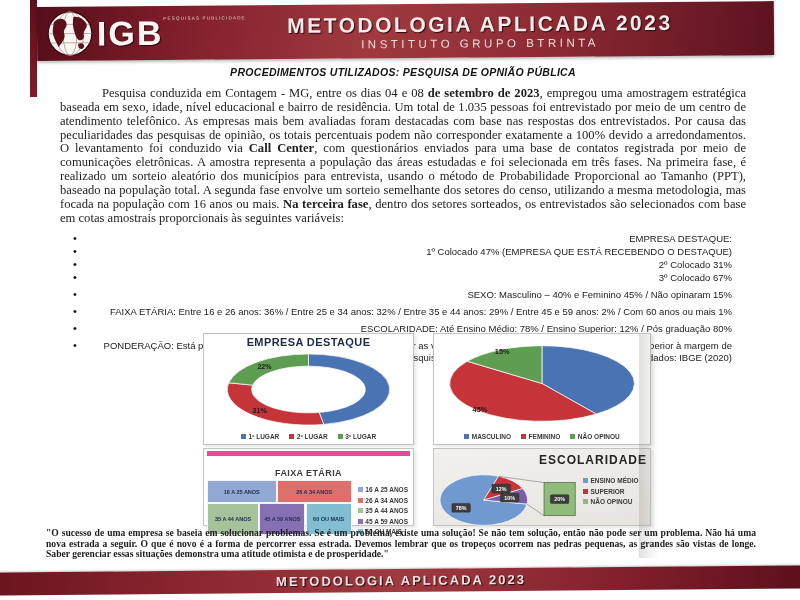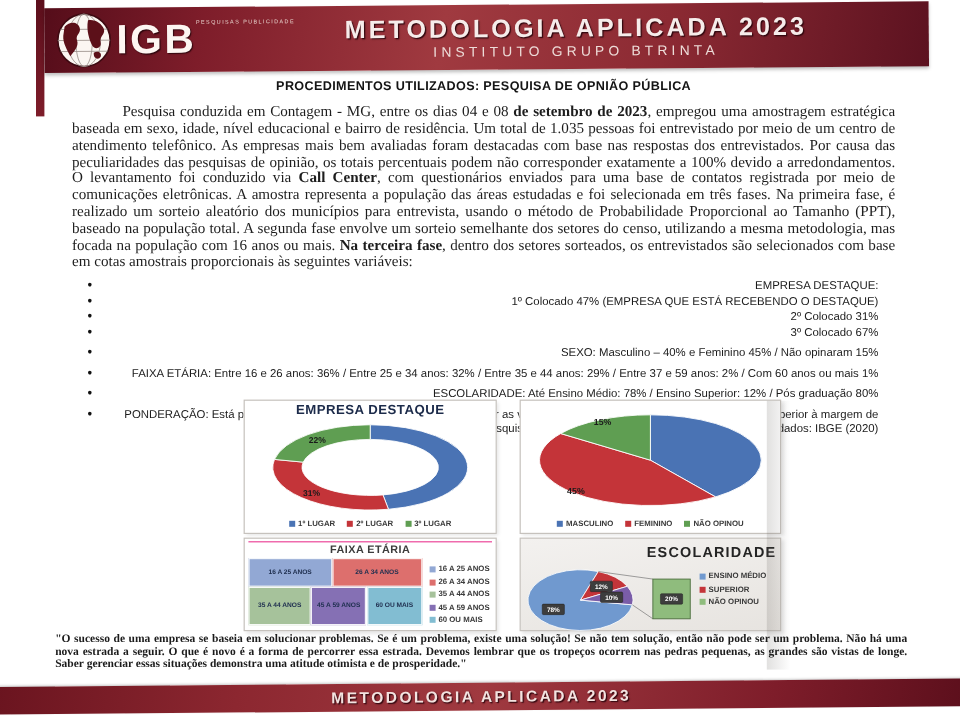--- a/index.html
+++ b/index.html
@@ -22,36 +22,36 @@
              text-shadow:1px 1px 1px #2e060d;}
   .logo-sub{font-size:4.5px;color:#e8d3cd;letter-spacing:1.2px;margin-top:1px;}
   .titles{flex:1;text-align:center;margin-right:60px;}
   .h-title{font-size:21px;font-weight:bold;color:#f6ecea;letter-spacing:2.5px;
            text-shadow:1px 1px 1px #2e060d;}
   .h-sub{font-size:11.5px;color:#eddcd8;letter-spacing:3.5px;margin-top:1px;}
 
   
   .content{position:absolute;left:60px;top:66px;width:686px;}
   .doc-heading{font-size:10.5px;font-weight:bold;text-align:center;margin:0;
-               letter-spacing:0.3px;color:#141414;}
+               letter-spacing:0.3px;color:#141414;font-style:italic;}
   .doc-paragraph{font-family:"Liberation Serif",serif;font-size:12.6px;line-height:1.1;
                  text-align:justify;text-indent:42px;margin:9px 0 0 0;color:#1d1d1d;}
   .bullets{margin:8px 0 0 0;padding:0;list-style:none;font-size:9.5px;line-height:1.18;text-align:right;}
   .bullets li{position:relative;margin:1.5px 0 1.5px 26px;padding-right:14px;}
   .bullets li::before{content:"•";position:absolute;left:-13px;top:-1px;font-size:11px;color:#111;}
   .bullets li.spaced{margin-top:6px;}
 
   
   .charts{position:absolute;left:203px;top:333px;width:436px;display:grid;
           grid-template-columns:211px 218px;grid-template-rows:112px 78px;gap:3px 19px;}
   .panel{border:1px solid #c6c2bd;background:#ffffff;display:flex;flex-direction:column;
          padding:2px 3px;box-shadow:2px 2px 3px rgba(0,0,0,0.10);}
   .panel.esc{background:linear-gradient(170deg,#f3f1ef 0%,#e7e4e0 100%);}
   .p-title{font-size:11px;font-weight:bold;text-align:center;color:#1c2b4a;letter-spacing:0.4px;}
-  .p-title.small{font-size:9px;color:#3c3c3c;border-top:1px solid #ec4899;padding-top:1px;}
+  .p-title.small{font-size:9px;color:#3c3c3c;border-top:5px solid #ec4899;padding-top:12px;}
   .p-title.left{text-align:right;font-size:12px;color:#242424;letter-spacing:1px;margin:2px 0 0 6px;}
   .p-svg{width:100%;flex:1;}
   .p-legend{display:flex;justify-content:center;align-items:center;min-height:11px;}
   .lg-item{display:inline-flex;align-items:center;gap:2.5px;margin:0 5px;
            font-size:6.5px;font-weight:bold;color:#3a3a3a;white-space:nowrap;}
   .lg-sq{width:5px;height:5px;display:inline-block;flex:none;}
   .p-legend.vert{flex-direction:column;justify-content:flex-start;align-items:flex-start;
                  gap:3.5px;padding-top:6px;}
   .p-legend.vert .lg-item{margin:0;}
 
@@ -119,21 +119,21 @@
 
   <main class="content">
     <h1 class="doc-heading">PROCEDIMENTOS UTILIZADOS: PESQUISA DE OPNIÃO PÚBLICA</h1>
     <p class="doc-paragraph">Pesquisa conduzida em Contagem - MG, entre os dias 04 e 08 <b>de setembro de 2023</b>, empregou uma amostragem estratégica baseada em sexo, idade, nível educacional e bairro de residência. Um total de 1.035 pessoas foi entrevistado por meio de um centro de atendimento telefônico. As empresas mais bem avaliadas foram destacadas com base nas respostas dos entrevistados. Por causa das peculiaridades das pesquisas de opinião, os totais percentuais podem não corresponder exatamente a 100% devido a arredondamentos. O levantamento foi conduzido via <b>Call Center</b>, com questionários enviados para uma base de contatos registrada por meio de comunicações eletrônicas. A amostra representa a população das áreas estudadas e foi selecionada em três fases. Na primeira fase, é realizado um sorteio aleatório dos municípios para entrevista, usando o método de Probabilidade Proporcional ao Tamanho (PPT), baseado na população total. A segunda fase envolve um sorteio semelhante dos setores do censo, utilizando a mesma metodologia, mas focada na população com 16 anos ou mais. <b>Na terceira fase</b>, dentro dos setores sorteados, os entrevistados são selecionados com base em cotas amostrais proporcionais às seguintes variáveis:</p>
     <ul class="bullets">
         <li>EMPRESA DESTAQUE:</li>
         <li>1º Colocado 47% (EMPRESA QUE ESTÁ RECEBENDO O DESTAQUE)</li>
         <li>2º Colocado 31%</li>
         <li>3º Colocado 67%</li>
         <li class="spaced">SEXO: Masculino – 40% e Feminino 45% / Não opinaram 15%</li>
-        <li class="spaced">FAIXA ETÁRIA: Entre 16 e 26 anos: 36% / Entre 25 e 34 anos: 32% / Entre 35 e 44 anos: 29% / Entre 37 e 59 anos: 2% / Com 60 anos ou mais 1%</li>
+        <li class="spaced">FAIXA ETÁRIA: Entre 16 e 26 anos: 36% / Entre 25 e 34 anos: 32% / Entre 35 e 44 anos: 29% / Entre 45 e 59 anos: 2% / Com 60 anos ou mais 1%</li>
         <li class="spaced">ESCOLARIDADE: Até Ensino Médio: 78% / Ensino Superior: 12% / Pós graduação 80%</li>
         <li class="spaced">PONDERAÇÃO: Está prevista a possibilidade de ponderação para ajustar as variáveis mencionadas, caso haja uma diferença superior à margem de erro da pesquisa entre a amostra e os dados coletados. Fonte de dados: IBGE (2020)</li>
       </ul>
   </main>
 
   <section class="charts">
 
     <div class="panel">
       <div class="p-title">EMPRESA DESTAQUE</div>
       <svg class="p-svg" viewBox="0 0 200 78">

